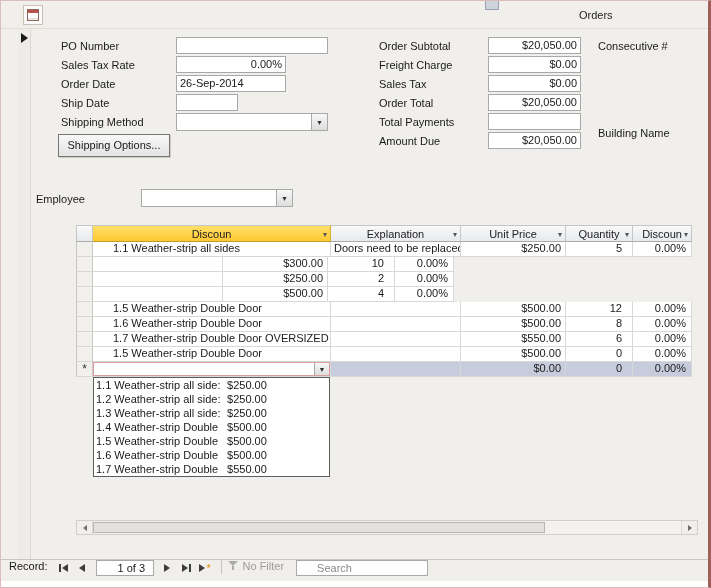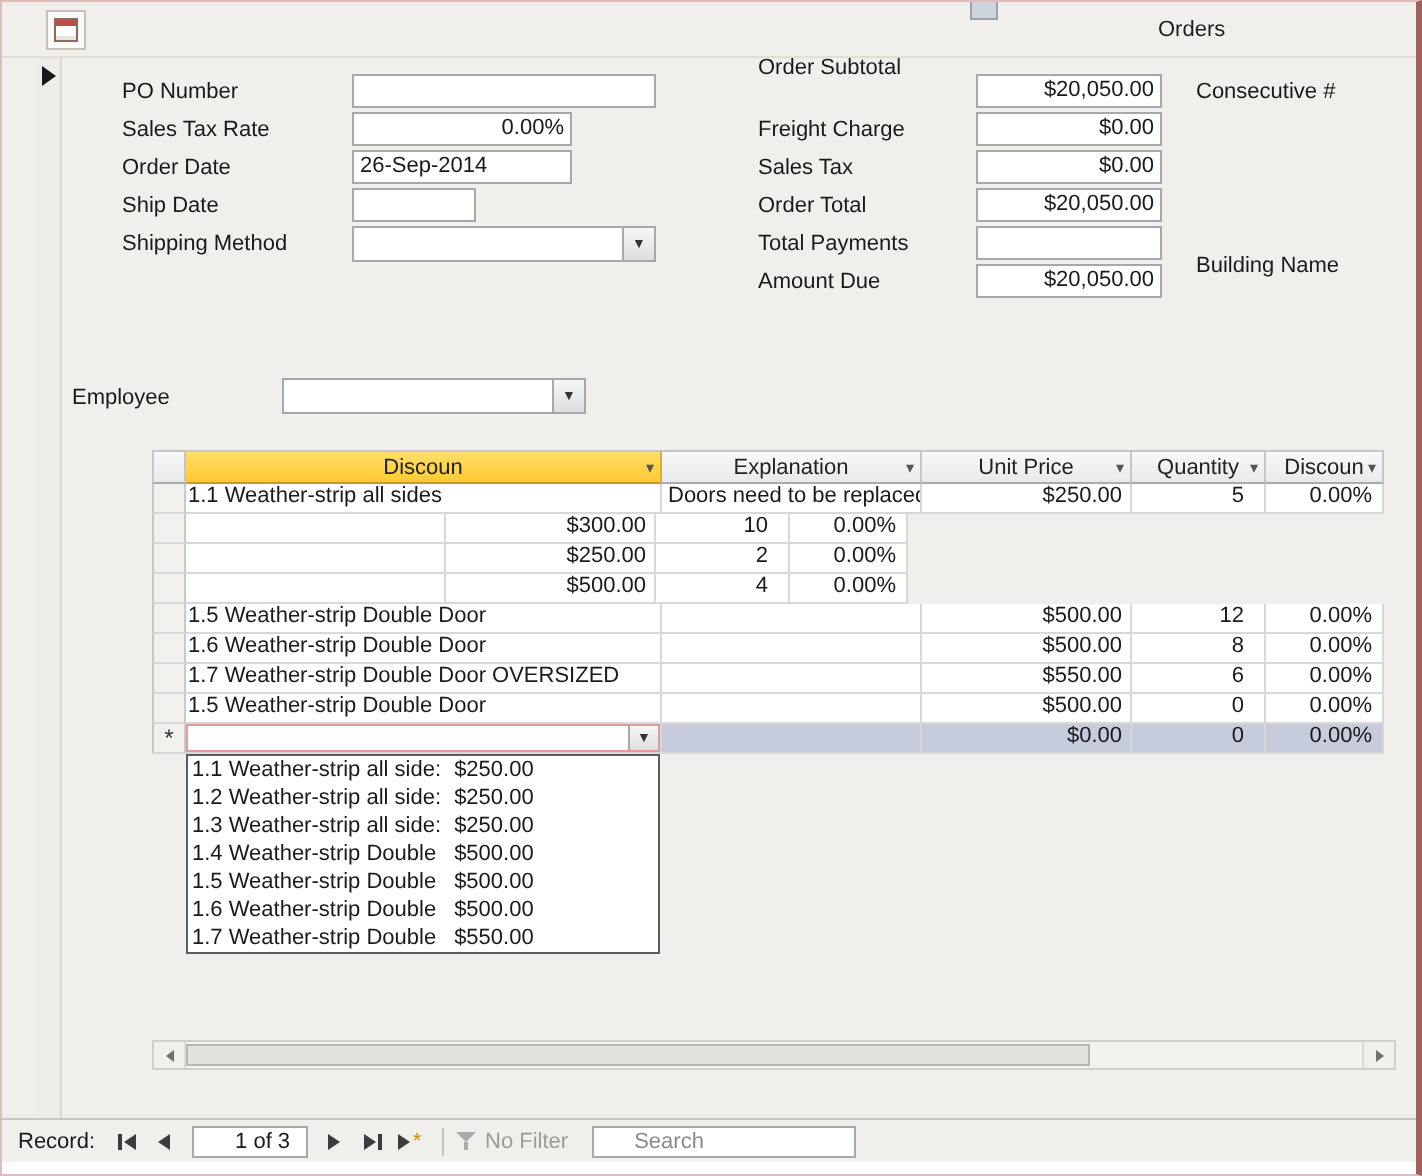--- a/index.html
+++ b/index.html
@@ -43,21 +43,21 @@
   .hcell.prod { width:238px; background:linear-gradient(#FFDF67,#FFC933); border-right:1px solid #D9AC36; border-bottom:1px solid #C69A27; }
   .hcell.expl { width:130px; }
   .hcell.price { width:105px;justify-content:center; }
   .hcell.qty { width:67px; }
   .hcell.disc { width:59px; }
   .harrow { position:absolute; right:3px; top:50%; transform:translateY(-50%); font-size:8px; color:#555; }
 
   .t-row { display:flex; height:15px; }
   .cell { background:#FFF; border-right:1px solid #D8D8D8; border-bottom:1px solid #D8D8D8; line-height:13px; overflow:hidden; white-space:nowrap; }
   .cell.sel { width:17px; background:#F1F0ED; border-left:1px solid #C6C6C6; border-right:1px solid #C9C9C9; }
-  .cell.prod { width:238px; padding-left:1px; }
+  .cell.prod { width:238px; padding-left:20px; }
   .cell.expl { width:130px; padding-left:3px; }
   .cell.price { width:105px; text-align:right; padding-right:4px; }
   .cell.qty { width:67px; text-align:right; padding-right:10px; }
   .cell.disc { width:59px; text-align:right; padding-right:5px; }
 
   .t-row.new .cell { background:#C7CCDD; }
   .t-row.new .cell.sel { background:#F1F0ED; display:flex; align-items:center; justify-content:center; font-size:12px; color:#333; }
   .cell.combo-cell { padding-left:0; position:relative; }
   .new-combo { position:absolute; left:0; top:0; right:0; bottom:0; background:#FFF; border:1px solid #DD9C9C; }
   .new-combo .dd-btn { width:15px; }
@@ -72,21 +72,21 @@
   .hscroll { position:absolute; left:75px; top:519px; width:622px; height:15px; background:#F3F2EF; border:1px solid #D2CFCA; display:flex; align-items:stretch; }
   .sb-btn { width:16px; background:#F0EFEC; display:flex; align-items:center; justify-content:center; }
   .sb-btn.left { border-right:1px solid #DDDAD5; }
   .sb-btn.rightb { border-left:1px solid #DDDAD5; }
   .sb-tri-l { width:0; height:0; border-top:3px solid transparent; border-bottom:3px solid transparent; border-right:4px solid #6E6E6E; }
   .sb-tri-r { width:0; height:0; border-top:3px solid transparent; border-bottom:3px solid transparent; border-left:4px solid #6E6E6E; }
   .sb-thumb { width:452px; background:#E3E2DF; border:1px solid #B9B6B1; margin:1px 0; }
   .sb-track { flex:1; }
 
   
-  .recnav { position:absolute; left:0; top:558px; width:711px; height:22px; background:#F0EFEC; border-top:1px solid #C9C6C1; display:flex; align-items:center; padding-left:8px; }
+  .recnav { position:absolute; left:0; top:558px; width:711px; height:22px; background:#F0EFEC; border-top:1px solid #C9C6C1; display:flex; padding-left:8px; }
   .recnav .lab { margin-right:6px; }
   .nav-btn { width:19px; height:16px; display:flex; align-items:center; justify-content:center; gap:1px; }
   .nbar { width:2px; height:8px; background:#3C3C3C; }
   .ntri-l { width:0; height:0; border-top:4px solid transparent; border-bottom:4px solid transparent; border-right:6px solid #3C3C3C; }
   .ntri-r { width:0; height:0; border-top:4px solid transparent; border-bottom:4px solid transparent; border-left:6px solid #3C3C3C; }
   .new-star { color:#D98E00; font-size:11px; line-height:10px; }
   .count-box { width:58px; height:16px; background:#FFF; border:1px solid #A8A8A8; line-height:14px; padding-left:21px; margin:0 4px; }
   .vsep { width:1px; height:14px; background:#C6C3BD; margin:0 6px; }
   .funnel { position:relative; width:11px; height:11px; margin-right:4px; }
   .funnel::before { content:""; position:absolute; left:0; top:1px; border-left:5px solid transparent; border-right:5px solid transparent; border-top:5px solid #ABABAB; }
@@ -127,22 +127,23 @@
   <div class="tb" style="left:175px;top:93px;width:62px"></div>
 
   <span class="lbl" style="left:60px;top:115px">Shipping Method</span>
   <div class="combo" style="left:175px;top:112px;width:152px">
     <span class="combo-val"></span>
     <span class="dd-btn">
       <span class="dd-arrow">▼</span>
     </span>
   </div>
 
-
-  <span class="lbl" style="left:378px;top:27px">Order Subtotal</span>
+  <div class="btn">Shipping Options...</div>
+
+  <span class="lbl" style="left:378px;top:39px">Order Subtotal</span>
   <div class="tb right" style="left:487px;top:36px;width:93px">$20,050.00</div>
 
   <span class="lbl" style="left:378px;top:58px">Freight Charge</span>
   <div class="tb right" style="left:487px;top:55px;width:93px">$0.00</div>
 
   <span class="lbl" style="left:378px;top:77px">Sales Tax</span>
   <div class="tb right" style="left:487px;top:74px;width:93px">$0.00</div>
 
   <span class="lbl" style="left:378px;top:96px">Order Total</span>
   <div class="tb right" style="left:487px;top:93px;width:93px">$20,050.00</div>

